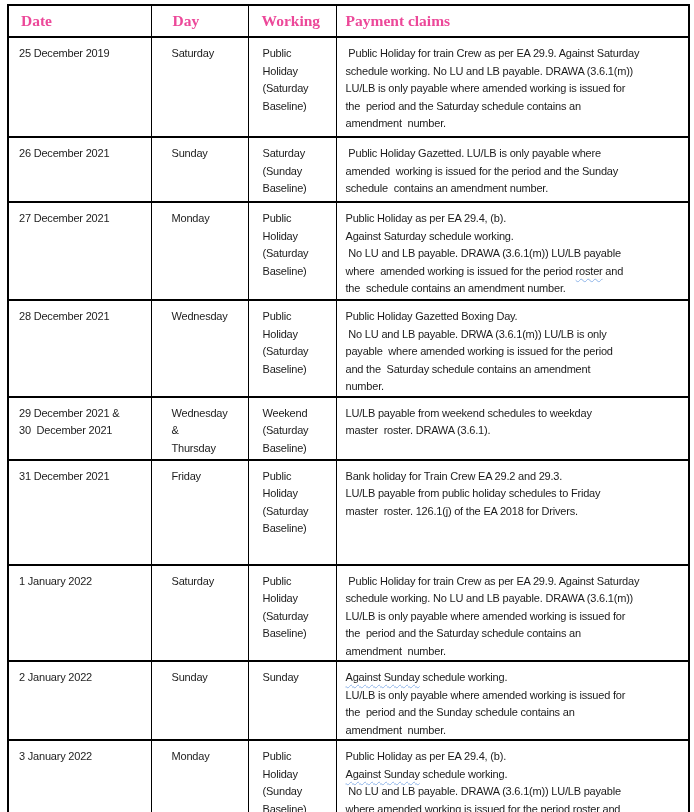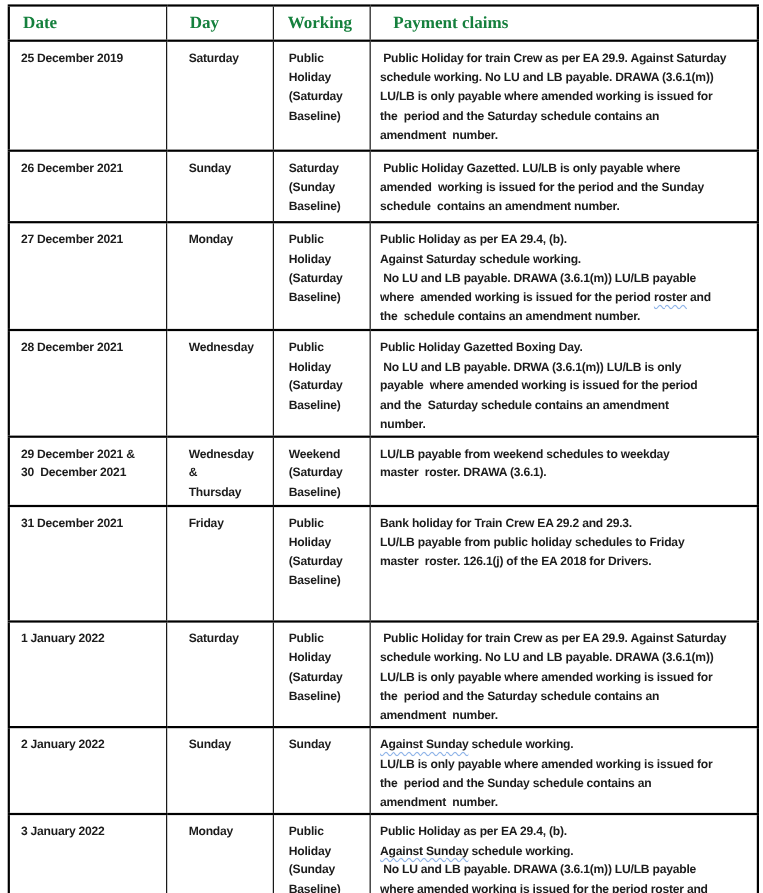--- a/index.html
+++ b/index.html
@@ -1,27 +1,27 @@
 <!DOCTYPE html>
 <html><head>
 <meta charset="utf-8">
 <style>
   html,body{margin:0;padding:0;background:#ffffff;}
   .page{position:relative;width:694px;height:812px;background:#ffffff;overflow:hidden;
         font-family:"Liberation Sans","DejaVu Sans",sans-serif;}
   table.doc{position:absolute;left:7px;top:4px;width:681px;border-collapse:collapse;
         table-layout:fixed;border:2px solid #000;}
-  th,td{border:1px solid #000;border-top-width:2px;border-bottom-width:2px;font-weight:bold;}
+  th,td{border:1px solid #000;border-top-width:2px;border-bottom-width:2px;}
   thead tr{height:32px;}
   th{font-family:"Liberation Serif","DejaVu Serif",serif;font-weight:bold;font-size:15.5px;
-     color:#15803d;text-align:left;vertical-align:middle;padding:0;}
+     color:#ec4899;text-align:left;vertical-align:middle;padding:0;}
   th.c-date{padding-left:12px;}
   th.c-day{padding-left:21px;}
   th.c-working{padding-left:13px;margin-top:48px;}
-  th.c-claims{padding-left:21px;}
+  th.c-claims{padding-left:9px;}
   td{vertical-align:top;font-size:11px;letter-spacing:-0.2px;color:#1c1c1c;
      padding:7px 2px 0 0;overflow:hidden;}
   td.c-date{padding-left:10px;}
   td.c-day{padding-left:20px;}
   td.c-working{padding-left:14px;}
   td.c-claims{padding-left:9px;}
   .ln{white-space:pre;line-height:17.5px;}
   .sq{text-decoration-line:underline;text-decoration-style:wavy;
       text-decoration-color:#8fb4e8;text-decoration-thickness:1px;text-underline-offset:3px;}
   tbody tr:nth-child(1){height:100px;}

